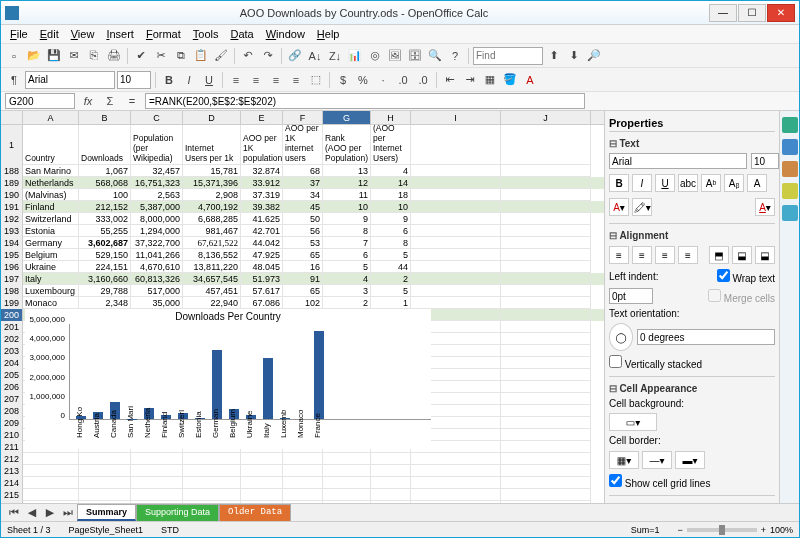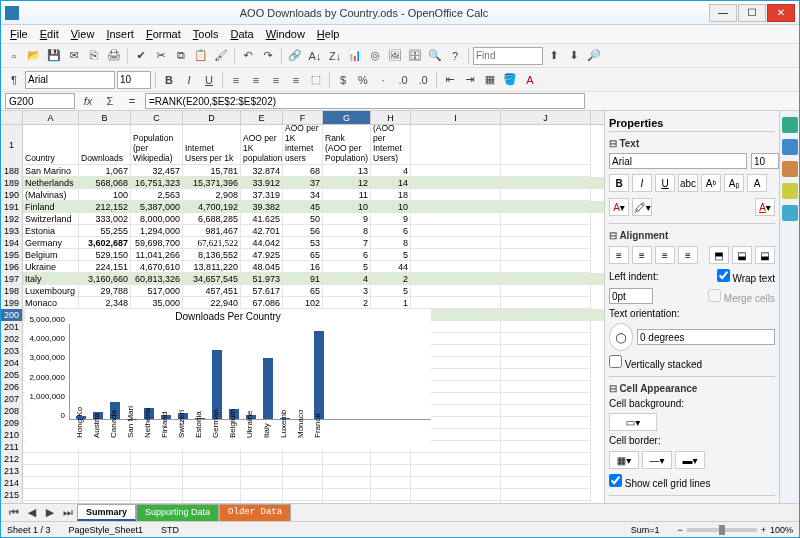--- a/index.html
+++ b/index.html
@@ -276,21 +276,21 @@
           <div class="cell r" style="width: 40px;">56</div>
           <div class="cell r" style="width: 48px;">8</div>
           <div class="cell r" style="width: 40px;">6</div>
           <div class="cell r" style="width: 90px;"></div>
           <div class="cell r" style="width: 90px;"></div>
         </div>
         <div class="row">
           <div class="rowhead">194</div>
           <div class="cell" style="width: 56px;">Germany</div>
           <div class="cell r" style="width: 52px; font-weight: bold;">3,602,687</div>
-          <div class="cell r" style="width: 52px;">59,698,700</div>
+          <div class="cell r" style="width: 52px;">37,322,700</div>
           <div class="cell r" style="width: 58px; font-family: Liberation Serif, serif;">67,621,522</div>
           <div class="cell r" style="width: 42px;">44.042</div>
           <div class="cell r" style="width: 40px;">53</div>
           <div class="cell r" style="width: 48px;">7</div>
           <div class="cell r" style="width: 40px;">8</div>
           <div class="cell r" style="width: 90px;"></div>
           <div class="cell r" style="width: 90px;"></div>
         </div>
         <div class="row">
           <div class="rowhead">195</div>

